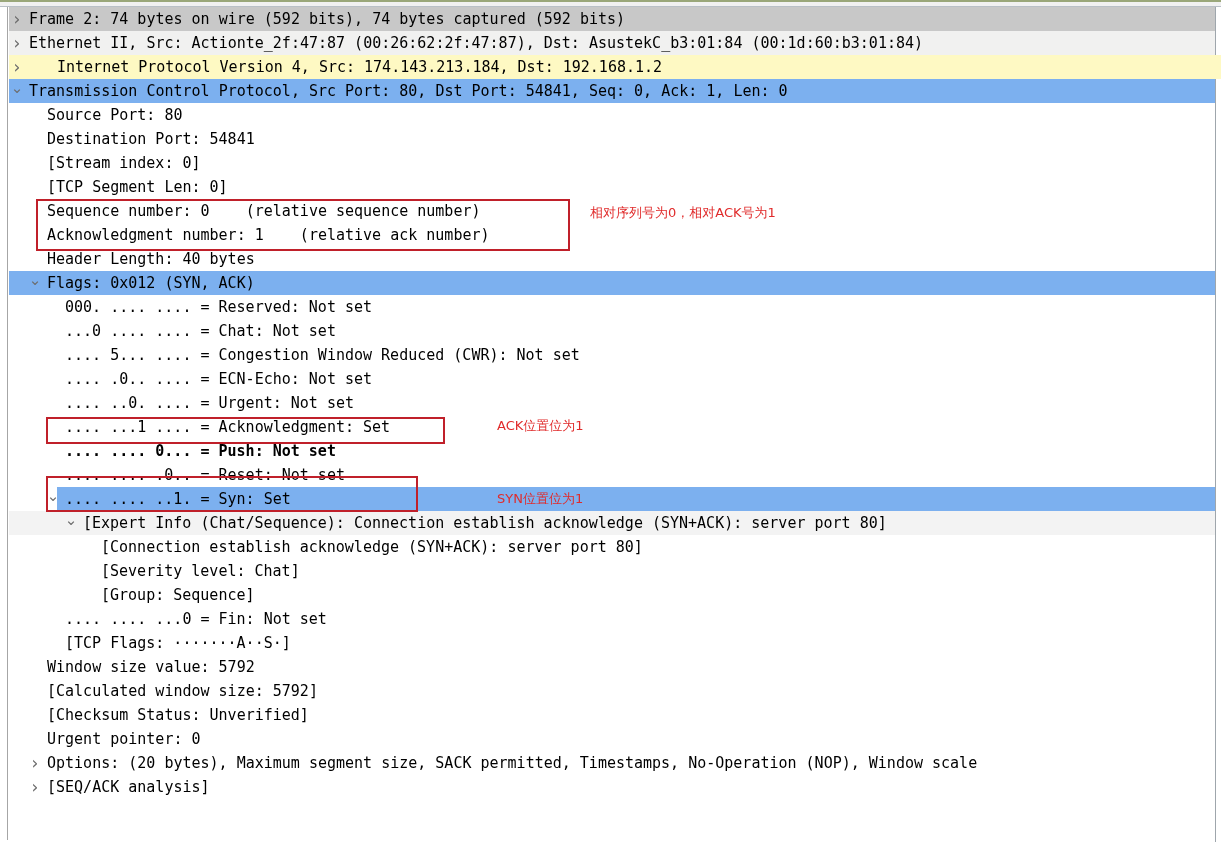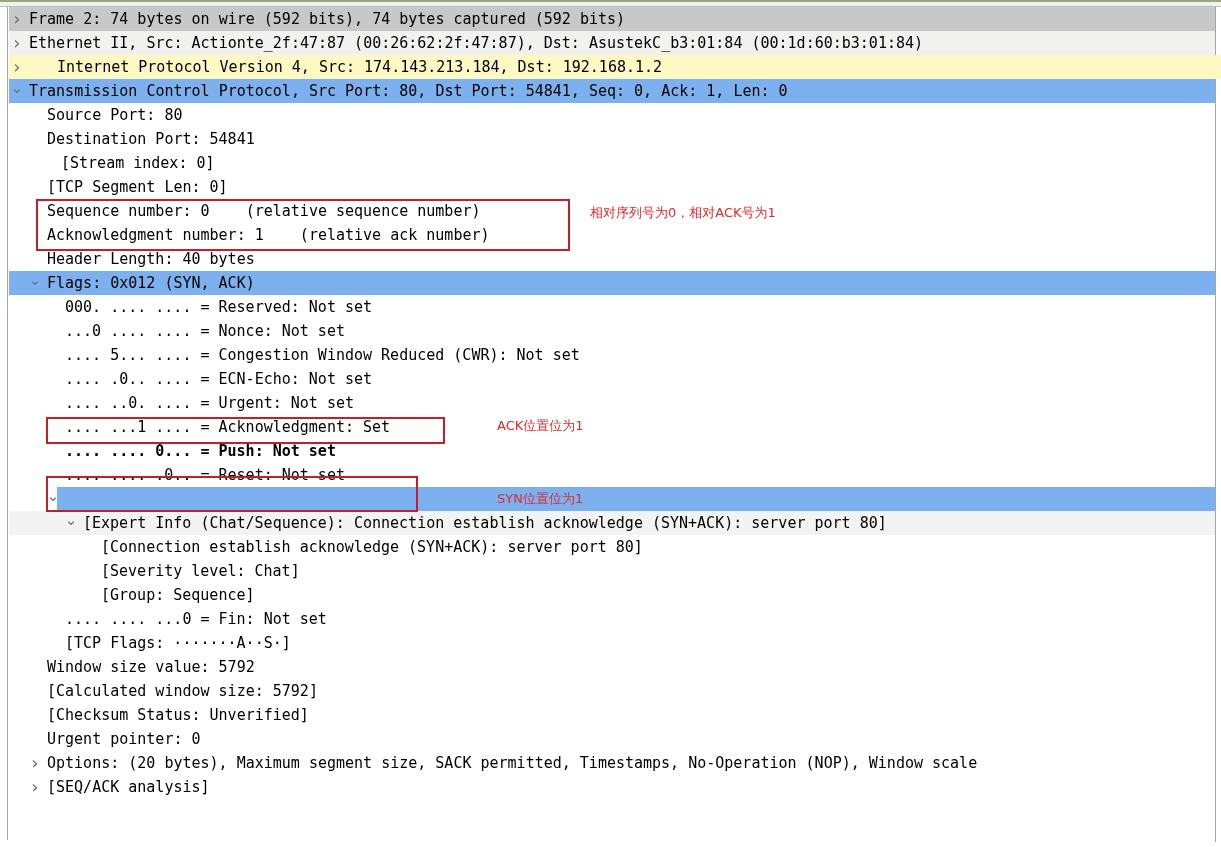--- a/index.html
+++ b/index.html
@@ -148,35 +148,35 @@
   <div class="right-rail"></div>
   <div class="bottom-rail"></div>
 
   <div class="tree" id="tree">
       <div class="row bg-gray"><span class="arrow closed" style="left: 0px;"></span><span class="txt content" style="margin-left: 20px;">Frame 2: 74 bytes on wire (592 bits), 74 bytes captured (592 bits)</span></div>
       <div class="row bg-white"><span class="arrow closed" style="left: 0px;"></span><span class="txt content" style="margin-left: 20px;">Ethernet II, Src: Actionte_2f:47:87 (00:26:62:2f:47:87), Dst: AsustekC_b3:01:84 (00:1d:60:b3:01:84)</span></div>
       <div class="row bg-lblue"><span class="arrow closed" style="left: 0px;"></span><span class="txt content" style="margin-left: 20px;">Internet Protocol Version 4, Src: 174.143.213.184, Dst: 192.168.1.2</span></div>
       <div class="row bg-sel"><span class="arrow open" style="left: 0px;"></span><span class="txt content" style="margin-left: 20px;">Transmission Control Protocol, Src Port: 80, Dst Port: 54841, Seq: 0, Ack: 1, Len: 0</span></div>
       <div class="row bg-plain"><span class="txt content" style="margin-left: 38px;">Source Port: 80</span></div>
       <div class="row bg-plain"><span class="txt content" style="margin-left: 38px;">Destination Port: 54841</span></div>
-      <div class="row bg-plain"><span class="txt content" style="margin-left: 52px;">[Stream index: 0]</span></div>
+      <div class="row bg-plain"><span class="txt content" style="margin-left: 38px;">[Stream index: 0]</span></div>
       <div class="row bg-plain"><span class="txt content" style="margin-left: 38px;">[TCP Segment Len: 0]</span></div>
       <div class="row bg-plain"><span class="txt content" style="margin-left: 38px;">Sequence number: 0    (relative sequence number)</span></div>
       <div class="row bg-plain"><span class="txt content" style="margin-left: 38px;">Acknowledgment number: 1    (relative ack number)</span></div>
       <div class="row bg-plain"><span class="txt content" style="margin-left: 38px;">Header Length: 40 bytes</span></div>
       <div class="row bg-sel"><span class="arrow open" style="left: 18px;"></span><span class="txt content" style="margin-left: 38px;">Flags: 0x012 (SYN, ACK)</span></div>
       <div class="row bg-plain"><span class="txt content" style="margin-left: 56px;">000. .... .... = Reserved: Not set</span></div>
-      <div class="row bg-plain"><span class="txt content" style="margin-left: 56px;">...0 .... .... = Nonce: Not set</span></div>
+      <div class="row bg-plain"><span class="txt content" style="margin-left: 56px;">...0 .... .... = Chat: Not set</span></div>
       <div class="row bg-plain"><span class="txt content" style="margin-left: 56px;">.... 5... .... = Congestion Window Reduced (CWR): Not set</span></div>
       <div class="row bg-plain"><span class="txt content" style="margin-left: 56px;">.... .0.. .... = ECN-Echo: Not set</span></div>
       <div class="row bg-plain"><span class="txt content" style="margin-left: 56px;">.... ..0. .... = Urgent: Not set</span></div>
       <div class="row bg-plain"><span class="txt content" style="margin-left: 56px;">.... ...1 .... = Acknowledgment: Set</span></div>
       <div class="row bg-plain"><span class="txt content" style="margin-left: 56px; font-weight: bold;">.... .... 0... = Push: Not set</span></div>
       <div class="row bg-plain"><span class="txt content" style="margin-left: 56px;">.... .... .0.. = Reset: Not set</span></div>
-      <div class="row bg-plain"><div class="sel-inline" style="left: 48px; width: 1158px;"></div><span class="arrow open" style="left: 36px;"></span></div>
+      <div class="row bg-plain"><div class="sel-inline" style="left: 48px; width: 1158px;"></div><span class="arrow open" style="left: 36px;"></span><span class="txt content" style="margin-left: 56px;">.... .... ..1. = Syn: Set</span></div>
       <div class="row bg-faint"><span class="arrow open" style="left: 54px;"></span><span class="txt content" style="margin-left: 74px;">[Expert Info (Chat/Sequence): Connection establish acknowledge (SYN+ACK): server port 80]</span></div>
       <div class="row bg-plain"><span class="txt content" style="margin-left: 92px;">[Connection establish acknowledge (SYN+ACK): server port 80]</span></div>
       <div class="row bg-plain"><span class="txt content" style="margin-left: 92px;">[Severity level: Chat]</span></div>
       <div class="row bg-plain"><span class="txt content" style="margin-left: 92px;">[Group: Sequence]</span></div>
       <div class="row bg-plain"><span class="txt content" style="margin-left: 56px;">.... .... ...0 = Fin: Not set</span></div>
       <div class="row bg-plain"><span class="txt content" style="margin-left: 56px;">[TCP Flags: ·······A··S·]</span></div>
       <div class="row bg-plain"><span class="txt content" style="margin-left: 38px;">Window size value: 5792</span></div>
       <div class="row bg-plain"><span class="txt content" style="margin-left: 38px;">[Calculated window size: 5792]</span></div>
       <div class="row bg-plain"><span class="txt content" style="margin-left: 38px;">[Checksum Status: Unverified]</span></div>
       <div class="row bg-plain"><span class="txt content" style="margin-left: 38px;">Urgent pointer: 0</span></div>

